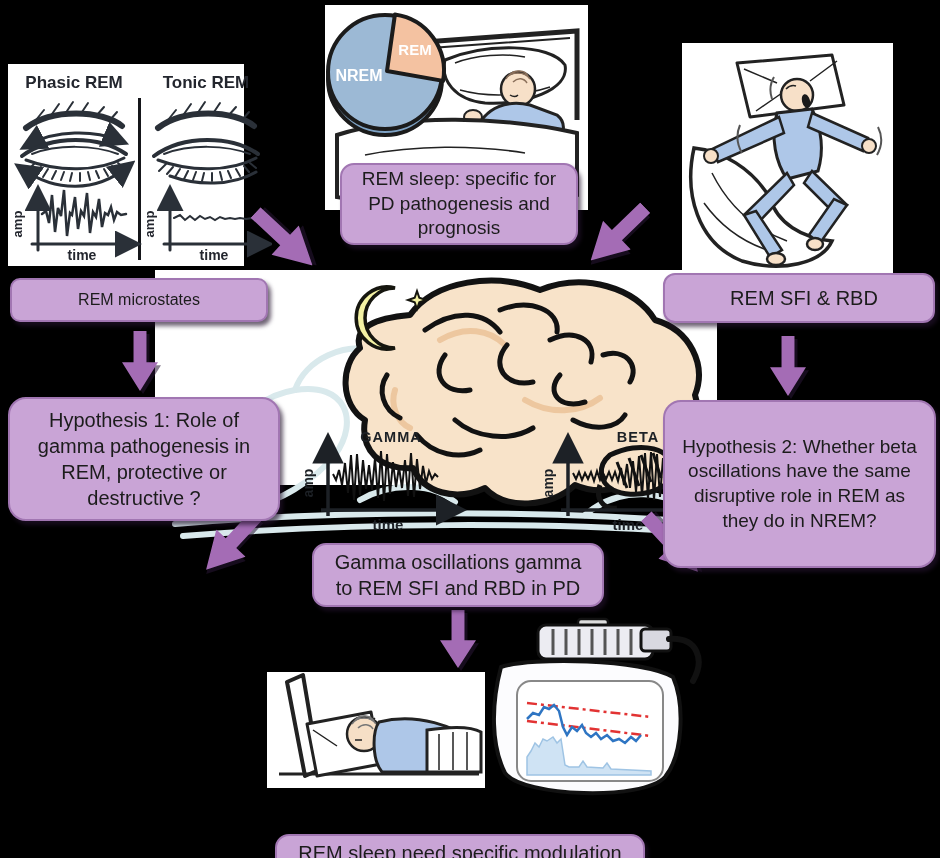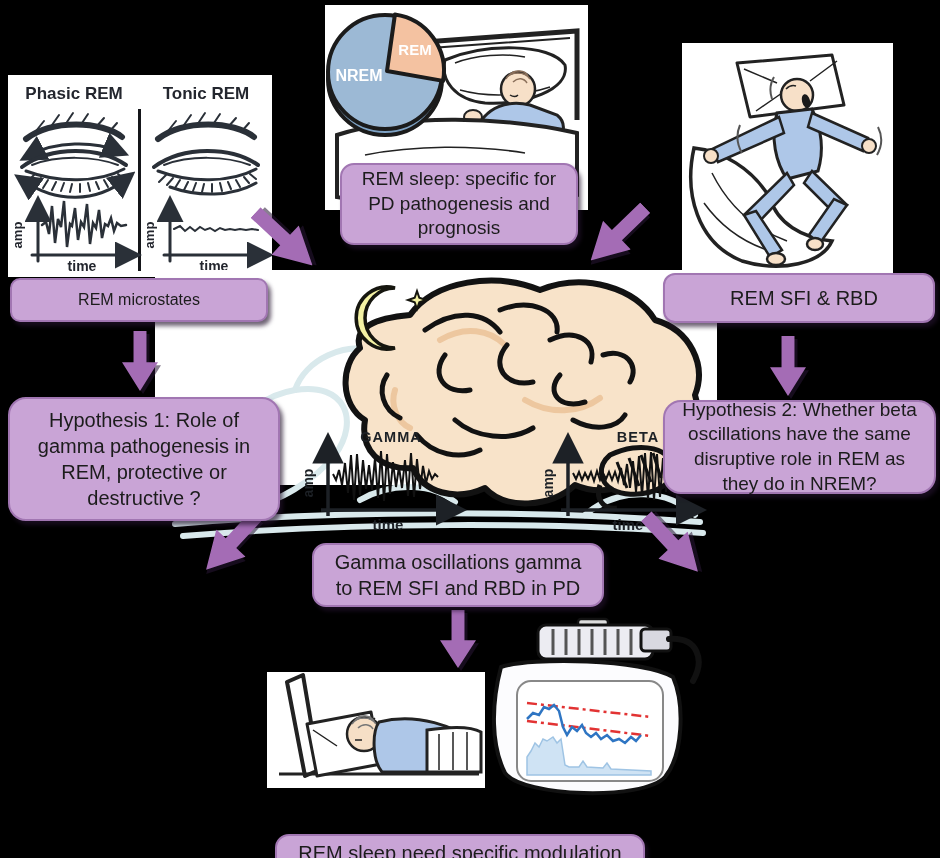--- a/index.html
+++ b/index.html
@@ -16,21 +16,21 @@
   .arrow .sh{background:rgba(40,22,52,.55);transform:translate(3px,3px);}
   .arrow .bd{background:#a46cb5;}
   svg{display:block;}
   text{font-family:"Liberation Sans",sans-serif;}
 </style>
 </head>
 <body>
 
 <div id="stage">
 
-  <div class="panel" style="left:8px;top:64px;width:264px;height:202px;margin-top:11px;">
+  <div class="panel" style="left:8px;top:64px;width:236px;height:202px;">
     <svg width="264" height="202" viewBox="0 0 264 202">
       <defs>
         <marker id="ah" markerWidth="9" markerHeight="9" refX="5" refY="4.5" orient="auto-start-reverse">
           <path d="M0,0 L9,4.5 L0,9 Z" fill="#2a3038"></path>
         </marker>
       </defs>
       <text x="66" y="24" text-anchor="middle" font-size="17" font-weight="bold" fill="#23262e">Phasic REM</text>
       <text x="198" y="24" text-anchor="middle" font-size="17" font-weight="bold" fill="#23262e">Tonic REM</text>
       <rect x="130" y="34" width="3" height="162" fill="#15161a"></rect>
 
@@ -236,21 +236,21 @@
   </div>
 
   <div class="pbox" style="left:340px;top:163px;width:238px;height:82px;font-size:19px;">REM sleep: specific for PD pathogenesis and prognosis</div>
 
   <div class="pbox" style="left:10px;top:278px;width:258px;height:44px;font-size:16px;border-radius:10px;">REM microstates</div>
 
   <div class="pbox" style="left:663px;top:273px;width:272px;height:50px;font-size:20px;border-radius:12px;padding-left:20px;">REM SFI &amp; RBD</div>
 
   <div class="pbox" style="left:8px;top:397px;width:272px;height:124px;font-size:20px;border-radius:18px;">Hypothesis 1: Role of gamma pathogenesis in REM, protective or destructive ?</div>
 
-  <div class="pbox" style="left:663px;top:400px;width:273px;height:94px;font-size:19px;border-radius:18px;">Hypothesis 2:  Whether beta oscillations have the same disruptive role in REM as they do in NREM?</div>
+  <div class="pbox" style="left:663px;top:400px;width:273px;height:168px;font-size:19px;border-radius:18px;">Hypothesis 2:  Whether beta oscillations have the same disruptive role in REM as they do in NREM?</div>
 
   <div class="pbox" style="left:312px;top:543px;width:292px;height:64px;font-size:20px;">Gamma oscillations gamma to REM SFI and RBD in PD</div>
 
   <div class="pbox" style="left:275px;top:834px;width:370px;height:63px;font-size:20px;">REM sleep need specific modulation strategies</div>
 
   <div class="arrow" style="left:264px;top:200px;width:40px;height:78px;transform:rotate(-47deg);">
       <div class="sh"></div>
       <div class="bd"></div>
     </div>
   <div class="arrow" style="left:598px;top:196px;width:40px;height:76px;transform:rotate(46deg);">

